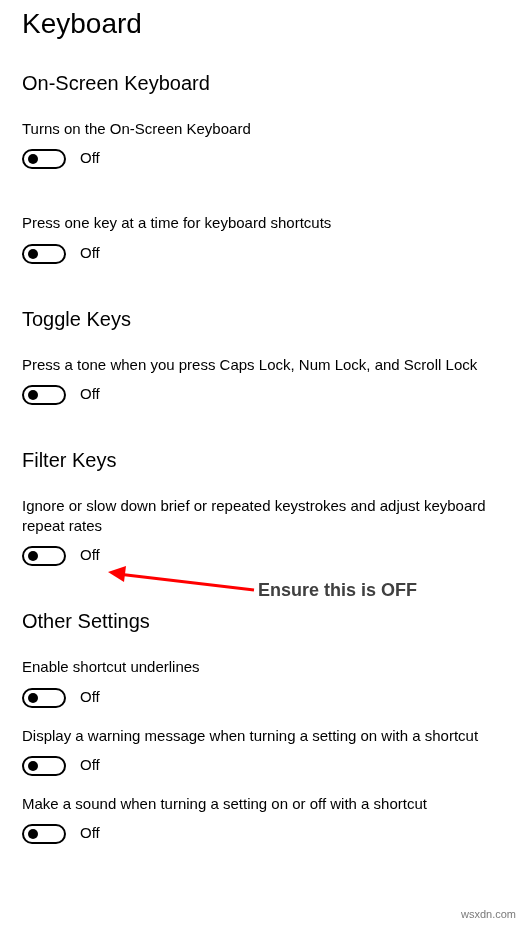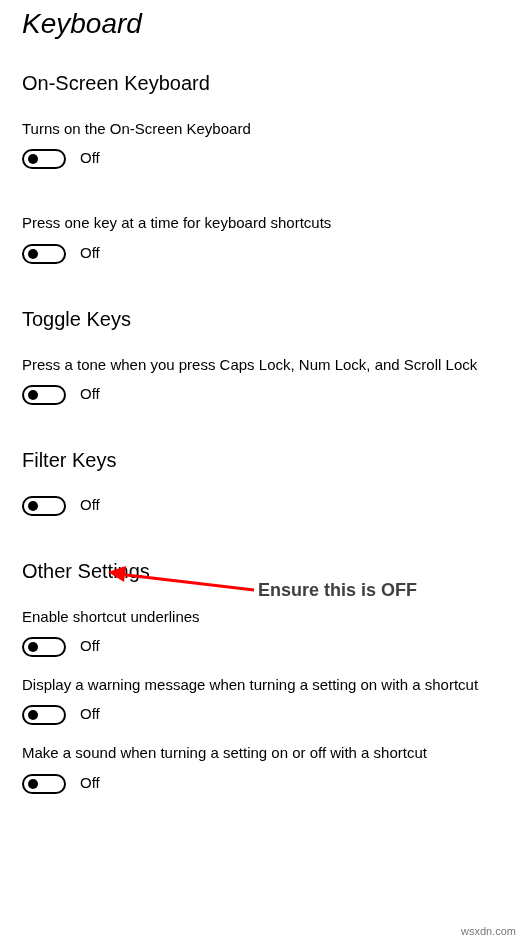--- a/index.html
+++ b/index.html
@@ -13,21 +13,20 @@
       color: #000000;
       width: 520px;
       height: 938px;
       padding: 8px 22px;
       position: relative;
     }
     .page-title {
       font-size: 28px;
       font-weight: 400;
       margin-bottom: 32px;
-      font-style: italic;
     }
     .section-title {
       font-size: 20px;
       font-weight: 400;
       margin-bottom: 24px;
     }
     .setting-desc {
       font-size: 15px;
       font-weight: 400;
       margin-bottom: 10px;
@@ -73,21 +72,21 @@
       font-weight: bold;
       font-size: 18px;
       font-family: Arial, sans-serif;
     }
     .arrow {
       position: absolute;
     }
     .watermark {
       position: absolute;
       right: 4px;
-      bottom: 1px;
+      bottom: 18px;
       font-size: 11px;
       color: #7a7a7a;
       font-family: Arial, sans-serif;
       text-align: right;
     }
   </style>
 </head>
 <body>
 
 <h1 class="page-title">Keyboard</h1>
@@ -119,20 +118,21 @@
   <div class="toggle-row">
     <div class="toggle">
         <div class="knob"></div>
       </div>
     <div class="toggle-label">Off</div>
   </div>
 </div>
 
 <div class="section-block">
   <h2 class="section-title">Filter Keys</h2>
+  <div class="setting-desc">Ignore or slow down brief or repeated keystrokes and adjust keyboard repeat rates</div>
   <div class="toggle-row">
     <div class="toggle">
         <div class="knob"></div>
       </div>
     <div class="toggle-label">Off</div>
   </div>
 </div>
 
 <div class="section-block">
   <h2 class="section-title">Other Settings</h2>

